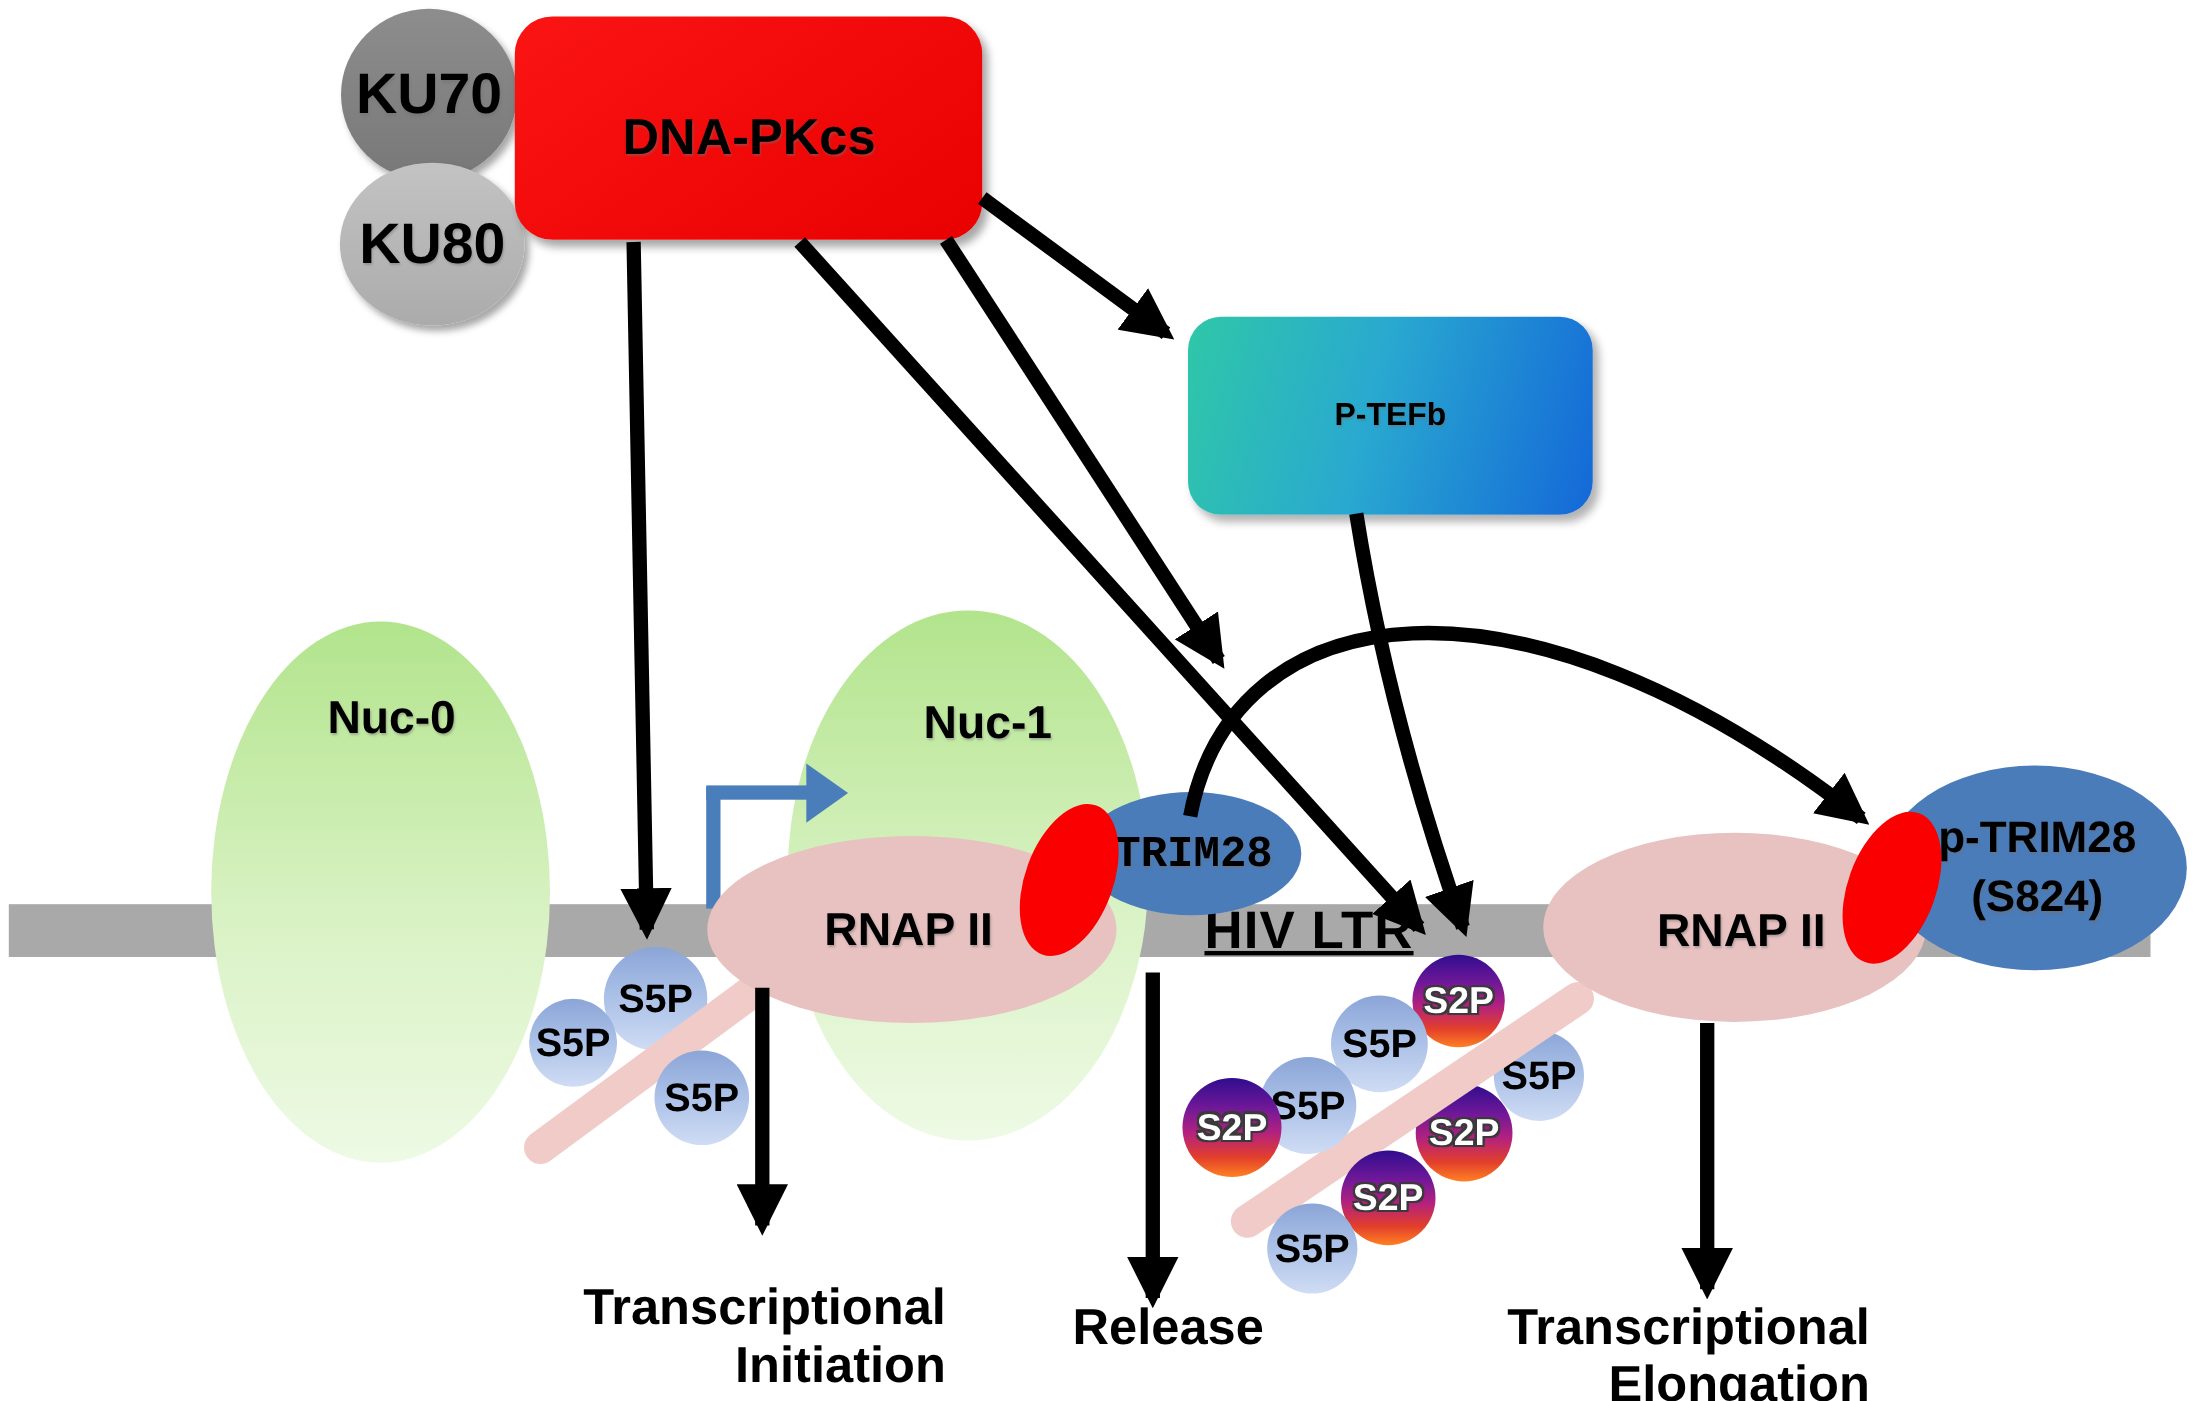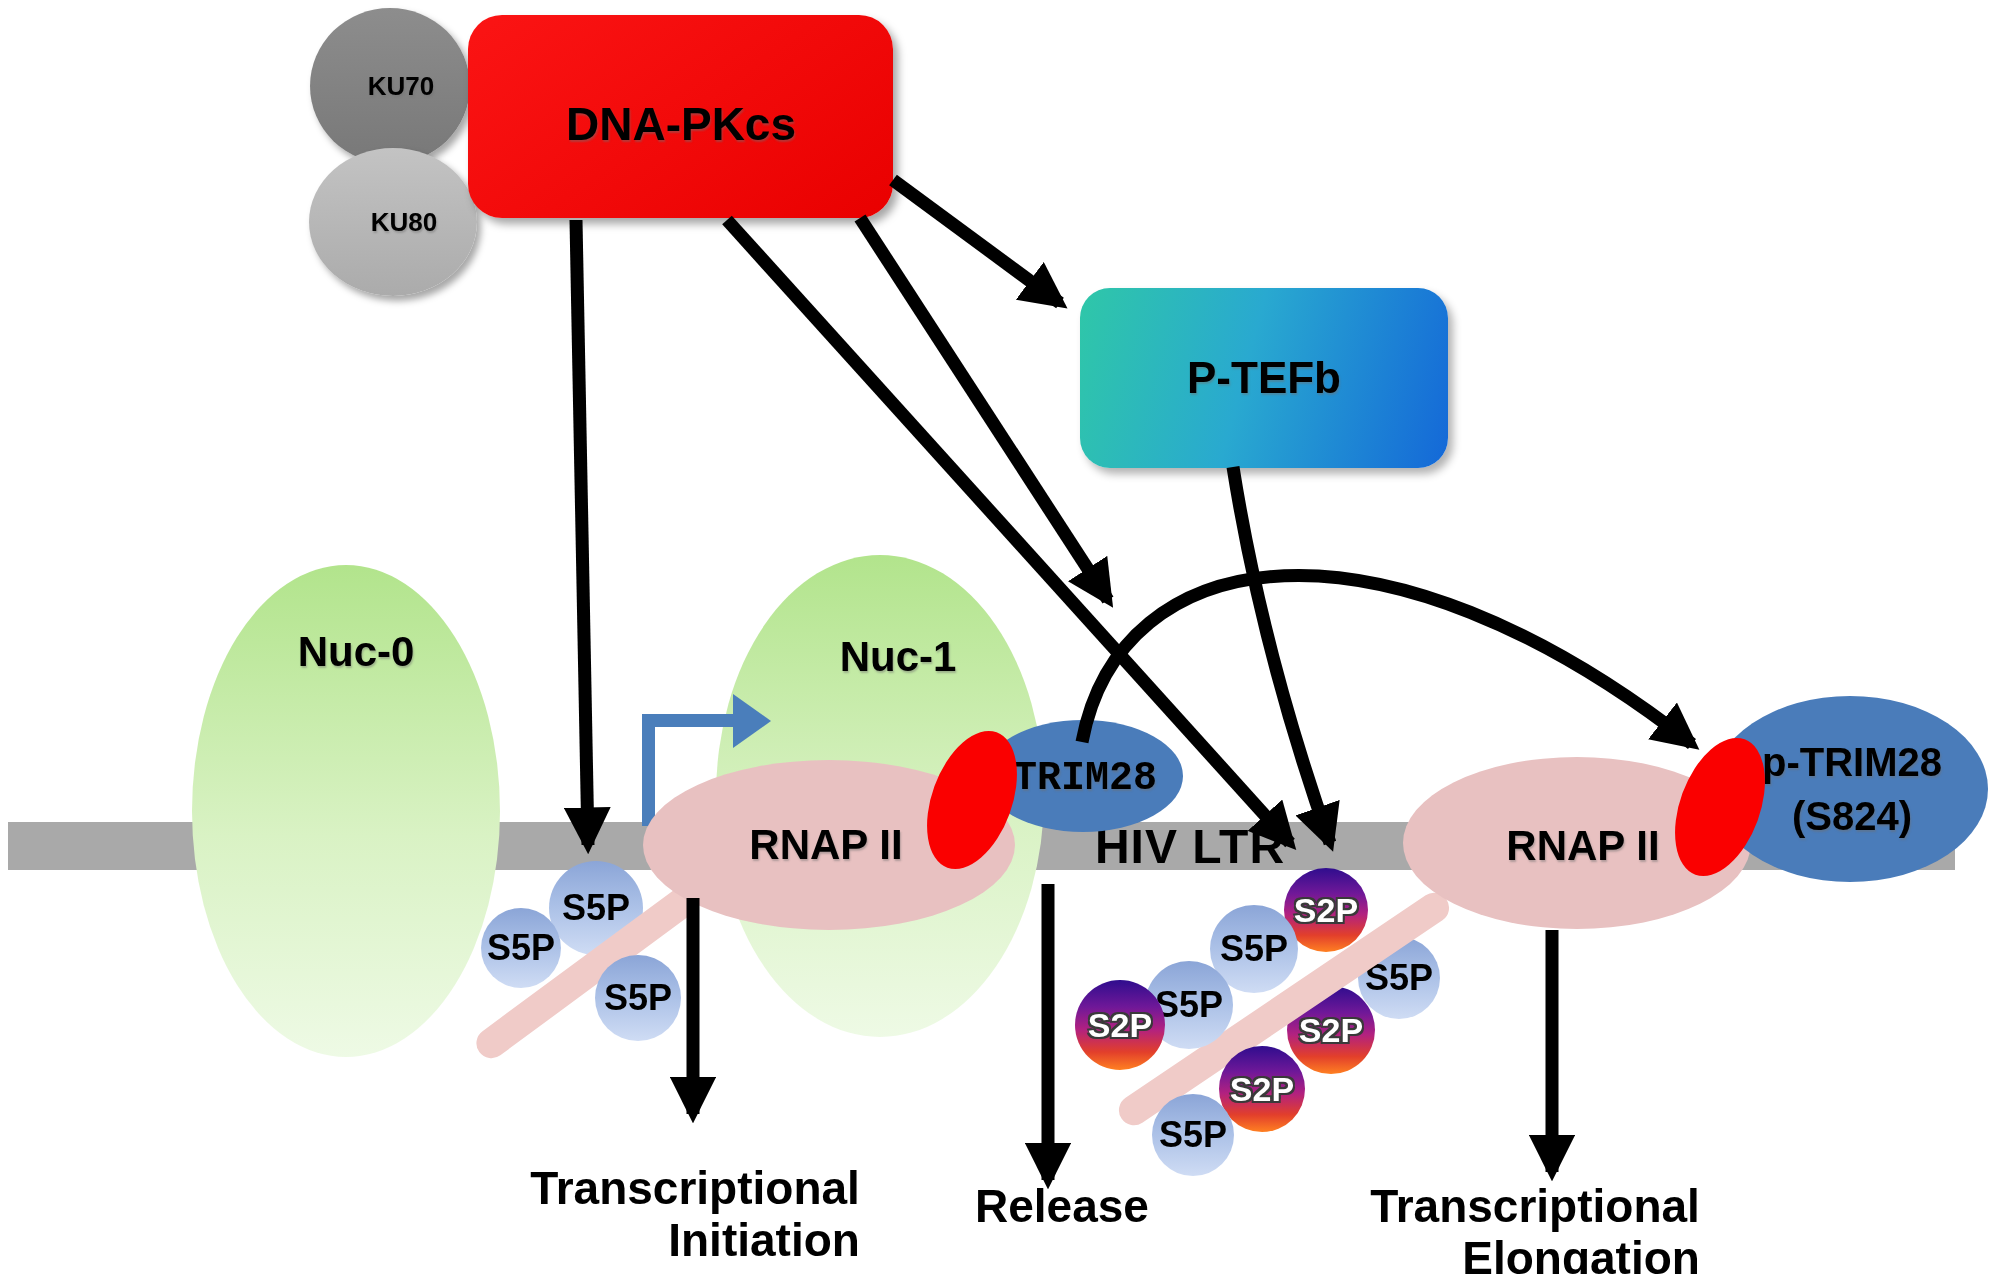--- a/index.html
+++ b/index.html
@@ -8,23 +8,23 @@
     font-family:"Liberation Sans","DejaVu Sans",sans-serif;font-weight:bold;color:#000;
   }
   .abs{position:absolute;}
   
   .dna-bar{left:8px;top:822px;width:1947px;height:48px;background:#a9a9a9;}
   
   .nuc{border-radius:50%;background:linear-gradient(to bottom,#b2e48c 0%,#d9f2c4 55%,#eefae5 100%);}
   .nuc0{left:192px;top:565px;width:308px;height:492px;}
   .nuc1{left:716px;top:555px;width:328px;height:482px;}
   .node-label{transform:translate(-50%,-50%);white-space:nowrap;text-shadow:1px 2px 2px rgba(110,110,110,.45);}
-  .f42{font-size:42px;} .f40{font-size:40px;} .f44{font-size:44px;} .f46{font-size:46px;} .f38{font-size:26px;margin-left:11px;}
+  .f42{font-size:42px;} .f40{font-size:40px;} .f44{font-size:29px;} .f46{font-size:46px;} .f38{font-size:52px;}
   
-  .hiv-ltr{left:1190px;top:846px;font-size:48px;transform:translate(-50%,-50%);letter-spacing:1px;text-shadow:none;}
+  .hiv-ltr{left:1190px;top:846px;font-size:48px;transform:translate(-50%,-50%);letter-spacing:1px;text-shadow:none;text-decoration:underline;}
   
   .ku{border-radius:50%;box-shadow:4px 5px 7px rgba(0,0,0,.35);}
   .ku70{left:310px;top:8px;width:160px;height:156px;background:linear-gradient(to bottom,#8d8d8d,#787878);}
   .ku80{left:309px;top:148px;width:168px;height:148px;background:linear-gradient(to bottom,#c3c3c3,#ababab);}
   
   .dnapkcs{left:468px;top:15px;width:425px;height:203px;border-radius:34px;
     background:linear-gradient(145deg,#fb1414,#e90000);box-shadow:5px 6px 8px rgba(0,0,0,.35);}
   
   .ptefb{left:1080px;top:288px;width:368px;height:180px;border-radius:30px;
     background:linear-gradient(105deg,#2fc7a8 0%,#29a9d0 45%,#1468d8 100%);box-shadow:5px 6px 8px rgba(0,0,0,.3);}

